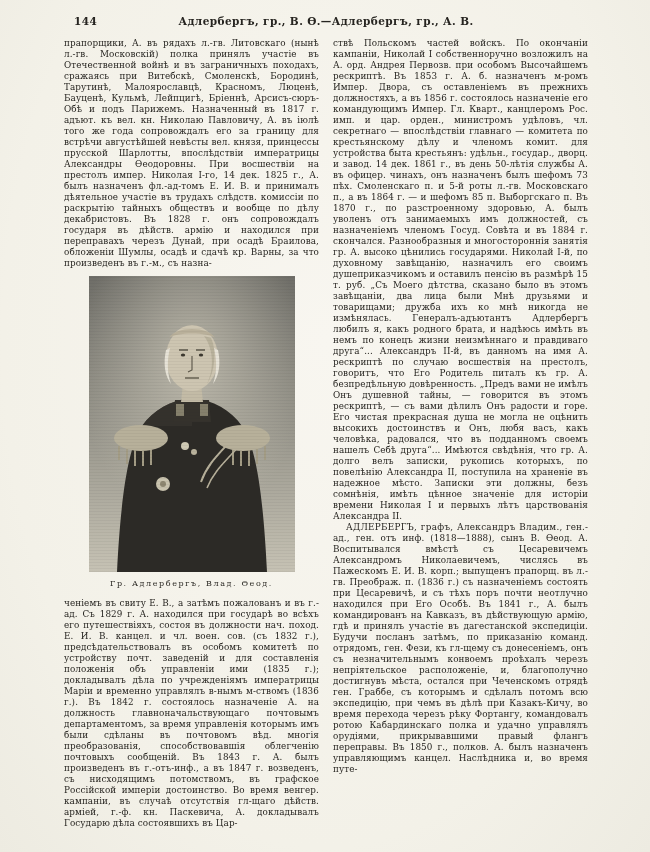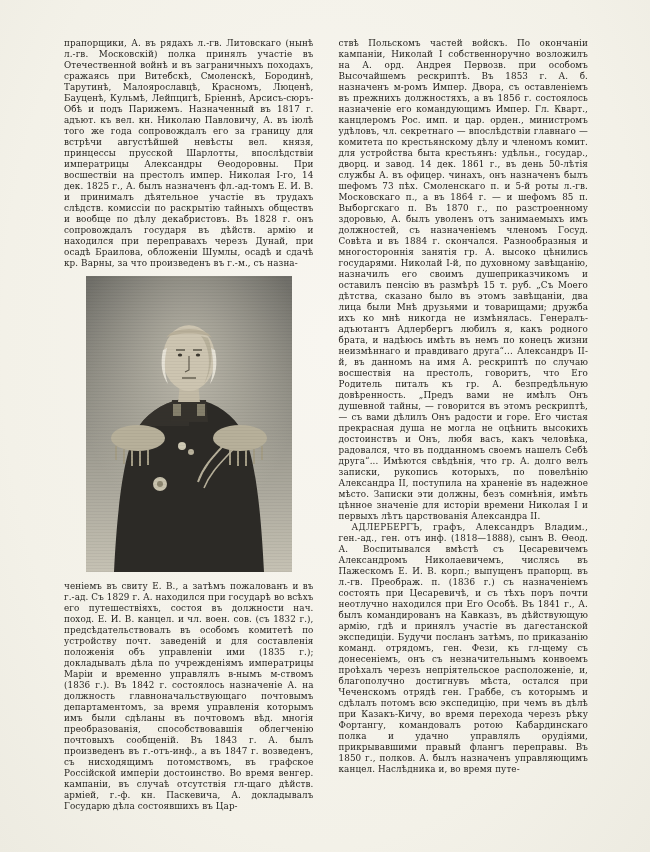--- a/index.html
+++ b/index.html
@@ -36,21 +36,21 @@
     font-weight: bold;
     letter-spacing: 0.4px;
     white-space: nowrap;
   }
   .columns {
     position: absolute;
     top: 38px;
     left: 64px;
     width: 524px;
     display: flex;
-    gap: 25px;
+    gap: 14px;
   }
   .col {
     width: 255px;
     font-size: 8.8px;
     line-height: 11px;
     text-align: justify;
     letter-spacing: 0.1px;
   }
   .body-text { margin: 0; }
   figure.portrait {
@@ -70,20 +70,24 @@
     color: #2c2a25;
   }
   p.entry { text-indent: 13px; }
   b.entry-head { font-weight: normal; letter-spacing: 0.3px; }
 </style>
 </head>
 <body>
 
 <div class="page">
 
+  <div class="header-row">
+    <span class="page-num">144</span>
+    <div class="running-head">Адлербергъ, гр., В. Ѳ.—Адлербергъ, гр., А. В.</div>
+  </div>
 
   <div class="columns">
 
     <div class="col">
       <p class="body-text">прапорщики, А. въ рядахъ л.-гв. Литовскаго (нынѣ л.-гв. Московскій) полка принялъ участіе въ Отечественной войнѣ и въ заграничныхъ походахъ, сражаясь при Витебскѣ, Смоленскѣ, Бородинѣ, Тарутинѣ, Малоярославцѣ, Красномъ, Люценѣ, Бауценѣ, Кульмѣ, Лейпцигѣ, Бріеннѣ, Арсисъ-сюръ-Обѣ и подъ Парижемъ. Назначенный въ 1817 г. адъют. къ вел. кн. Николаю Павловичу, А. въ іюлѣ того же года сопровождалъ его за границу для встрѣчи августѣйшей невѣсты вел. князя, принцессы прусской Шарлотты, впослѣдствіи императрицы Александры Ѳеодоровны. При восшествіи на престолъ импер. Николая I-го, 14 дек. 1825 г., А. былъ назначенъ фл.-ад-томъ Е. И. В. и принималъ дѣятельное участіе въ трудахъ слѣдств. комиссіи по раскрытію тайныхъ обществъ и вообще по дѣлу декабристовъ. Въ 1828 г. онъ сопровождалъ государя въ дѣйств. армію и находился при переправахъ черезъ Дунай, при осадѣ Браилова, обложеніи Шумлы, осадѣ и сдачѣ кр. Варны, за что произведенъ въ г.-м., съ назна-</p>
 
       <figure class="portrait">
         <svg width="206" height="296" viewBox="0 0 206 296" xmlns="http://www.w3.org/2000/svg">
           <defs>
             <linearGradient id="bg" x1="0" y1="0" x2="0" y2="1">
@@ -147,20 +151,21 @@
             <line x1="90" y1="74" x2="99" y2="74"></line>
             <line x1="107" y1="74" x2="116" y2="74"></line>
           </g>
           <ellipse cx="94" cy="79" rx="2.2" ry="1.6" fill="#3c382f"></ellipse>
           <ellipse cx="112" cy="79" rx="2.2" ry="1.6" fill="#3c382f"></ellipse>
           <path d="M103 80 L103 94 L99 96" stroke="#5a5447" stroke-width="1.1" fill="none"></path>
           <line x1="96" y1="102" x2="110" y2="102" stroke="#4a453a" stroke-width="1.2"></line>
 
           <rect width="206" height="296" fill="url(#hatch)"></rect>
         </svg>
+        <figcaption class="caption">Гр. Адлербергъ, Влад. Ѳеод.</figcaption>
       </figure>
 
       <p class="body-text">ченіемъ въ свиту Е. В., а затѣмъ пожалованъ и въ г.-ад. Съ 1829 г. А. находился при государѣ во всѣхъ его путешествіяхъ, состоя въ должности нач. поход. Е. И. В. канцел. и чл. воен. сов. (съ 1832 г.), предсѣдательствовалъ въ особомъ комитетѣ по устройству почт. заведеній и для составленія положенія объ управленіи ими (1835 г.); докладывалъ дѣла по учрежденіямъ императрицы Маріи и временно управлялъ в-нымъ м-ствомъ (1836 г.). Въ 1842 г. состоялось назначеніе А. на должность главноначальствующаго почтовымъ департаментомъ, за время управленія которымъ имъ были сдѣланы въ почтовомъ вѣд. многія преобразованія, способствовавшія облегченію почтовыхъ сообщеній. Въ 1843 г. А. былъ произведенъ въ г.-отъ-инф., а въ 1847 г. возведенъ, съ нисходящимъ потомствомъ, въ графское Россійской имперіи достоинство. Во время венгер. кампаніи, въ случаѣ отсутствія гл-щаго дѣйств. арміей, г.-ф. кн. Паскевича, А. докладывалъ Государю дѣла состоявшихъ въ Цар-</p>
     </div>
 
     <div class="col">
       <p class="body-text">ствѣ Польскомъ частей войскъ. По окончаніи кампаніи, Николай I собственноручно возложилъ на А. орд. Андрея Первозв. при особомъ Высочайшемъ рескриптѣ. Въ 1853 г. А. б. назначенъ м-ромъ Импер. Двора, съ оставленіемъ въ прежнихъ должностяхъ, а въ 1856 г. состоялось назначеніе его командующимъ Импер. Гл. Кварт., канцлеромъ Рос. имп. и цар. орден., министромъ удѣловъ, чл. секретнаго — впослѣдствіи главнаго — комитета по крестьянскому дѣлу и членомъ комит. для устройства быта крестьянъ: удѣльн., государ., дворц. и завод. 14 дек. 1861 г., въ день 50-лѣтія службы А. въ офицер. чинахъ, онъ назначенъ былъ шефомъ 73 пѣх. Смоленскаго п. и 5-й роты л.-гв. Московскаго п., а въ 1864 г. — и шефомъ 85 п. Выборгскаго п. Въ 1870 г., по разстроенному здоровью, А. былъ уволенъ отъ занимаемыхъ имъ должностей, съ назначеніемъ членомъ Госуд. Совѣта и въ 1884 г. скончался. Разнообразныя и многостороннія занятія гр. А. высоко цѣнились государями. Николай I-й, по духовному завѣщанію, назначилъ его своимъ душеприказчикомъ и оставилъ пенсію въ размѣрѣ 15 т. руб. „Съ Моего дѣтства, сказано было въ этомъ завѣщаніи, два лица были Мнѣ друзьями и товарищами; дружба ихъ ко мнѣ никогда не измѣнялась. Генералъ-адъютантъ Адлербергъ любилъ я, какъ родного брата, и надѣюсь имѣть въ немъ по конецъ жизни неизмѣннаго и правдиваго друга“... Александръ II-й, въ данномъ на имя А. рескриптѣ по случаю восшествія на престолъ, говоритъ, что Его Родитель питалъ къ гр. А. безпредѣльную довѣренность. „Предъ вами не имѣлъ Онъ душевной тайны, — говорится въ этомъ рескриптѣ, — съ вами дѣлилъ Онъ радости и горе. Его чистая прекрасная душа не могла не оцѣнить высокихъ достоинствъ и Онъ, любя васъ, какъ человѣка, радовался, что въ подданномъ своемъ нашелъ Себѣ друга“... Имѣются свѣдѣнія, что гр. А. долго велъ записки, рукопись которыхъ, по повелѣнію Александра II, поступила на храненіе въ надежное мѣсто. Записки эти должны, безъ сомнѣнія, имѣть цѣнное значеніе для исторіи времени Николая I и первыхъ лѣтъ царствованія Александра II.</p>
       <p class="body-text entry">
         <b class="entry-head">АДЛЕРБЕРГЪ, графъ, Александръ Владим.,</b><span> ген.-ад., ген. отъ инф. (1818—1888), сынъ В. Ѳеод. А. Воспитывался вмѣстѣ съ Цесаревичемъ Александромъ Николаевичемъ, числясь въ Пажескомъ Е. И. В. корп.; выпущенъ прапорщ. въ л.-гв. Преображ. п. (1836 г.) съ назначеніемъ состоять при Цесаревичѣ, и съ тѣхъ поръ почти неотлучно находился при Его Особѣ. Въ 1841 г., А. былъ командированъ на Кавказъ, въ дѣйствующую армію, гдѣ и принялъ участіе въ дагестанской экспедиціи. Будучи посланъ затѣмъ, по приказанію команд. отрядомъ, ген. Фези, къ гл-щему съ донесеніемъ, онъ съ незначительнымъ конвоемъ проѣхалъ черезъ непріятельское расположеніе, и, благополучно достигнувъ мѣста, остался при Чеченскомъ отрядѣ ген. Граббе, съ которымъ и сдѣлалъ потомъ всю экспедицію, при чемъ въ дѣлѣ при Казакъ-Кичу, во время перехода черезъ рѣку Фортангу, командовалъ ротою Кабардинскаго полка и удачно управлялъ орудіями, прикрывавшими правый флангъ переправы. Въ 1850 г., полков. А. былъ назначенъ управляющимъ канцел. Наслѣдника и, во время путе-</span>
       </p>

